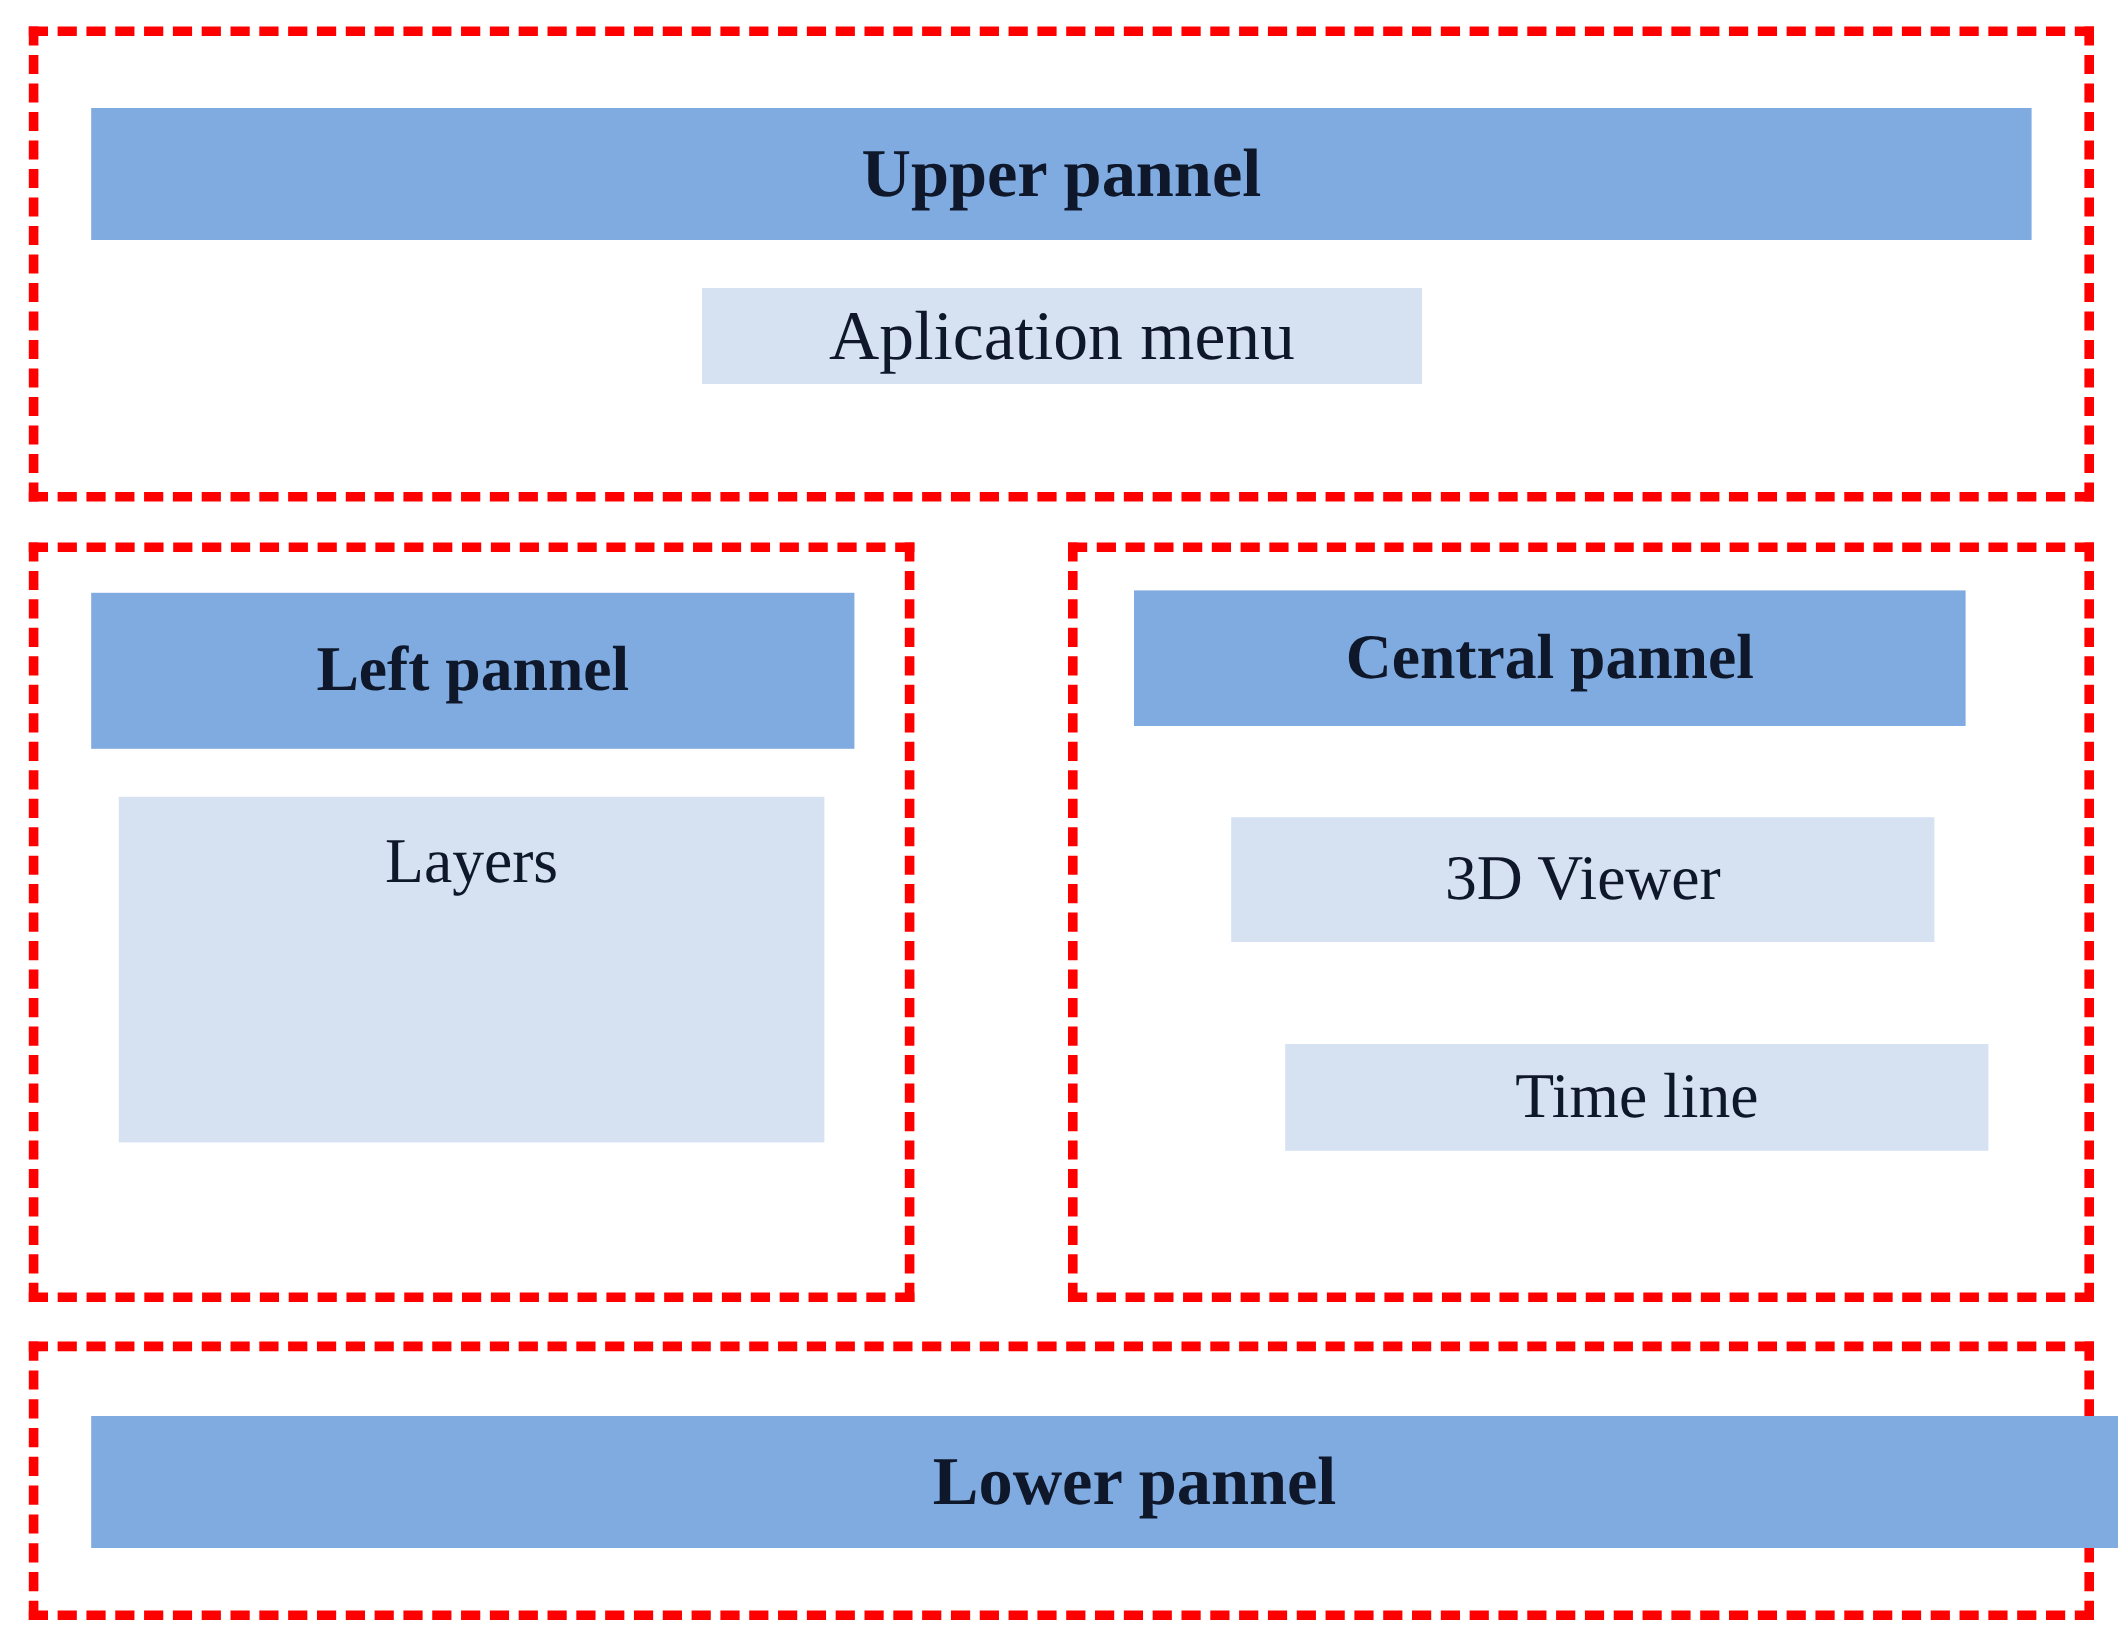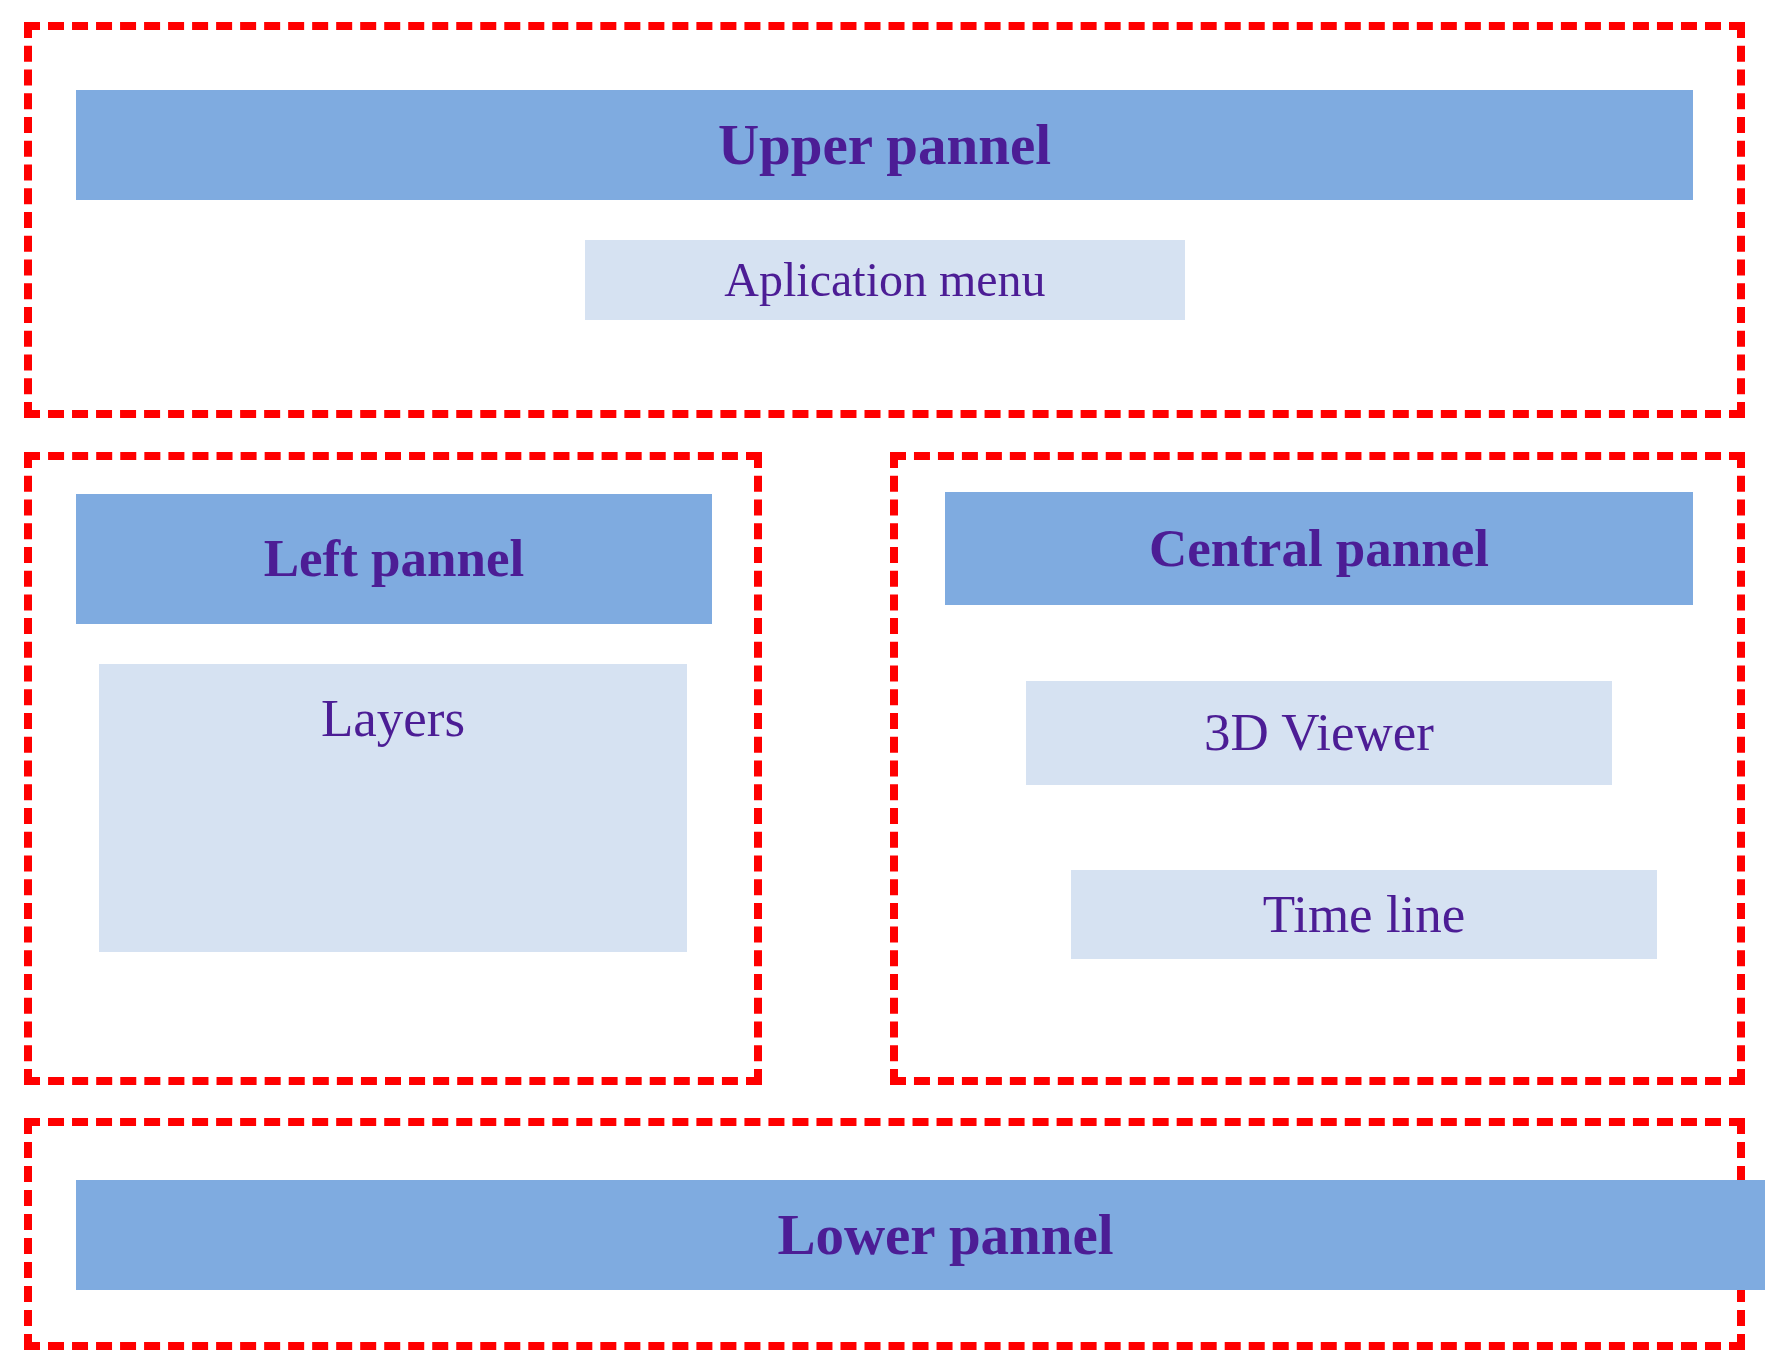--- a/index.html
+++ b/index.html
@@ -28,47 +28,47 @@
   }
 
   
   .box {
     position: absolute;
     box-sizing: border-box;
     display: flex;
     align-items: center;
     justify-content: center;
     text-align: center;
-    color: #4c1d95;
+    color: #0f172a;
     line-height: 1.05;
     white-space: nowrap;
   }
   .box.primary {
     background: #7fabe0;
     font-weight: bold;
   }
   .box.secondary {
     background: #d6e2f2;
     font-weight: normal;
   }
 
   
   #region-upper   { left: 24px;  top: 22px;   width: 1721px; height: 396px; }
   #region-left    { left: 24px;  top: 452px;  width: 738px;  height: 633px; }
   #region-central { left: 890px; top: 452px;  width: 855px;  height: 633px; }
   #region-lower   { left: 24px;  top: 1118px; width: 1721px; height: 232px; }
 
   #box-upper-panel  { left: 76px;  top: 90px;   width: 1617px; height: 110px; font-size: 57px; }
-  #box-app-menu     { left: 585px; top: 240px;  width: 600px;  height: 80px;  font-size: 48px; align-items: center; }
+  #box-app-menu     { left: 585px; top: 240px;  width: 600px;  height: 80px;  font-size: 58px; align-items: center; }
 
   #box-left-panel   { left: 76px;  top: 494px;  width: 636px;  height: 130px; font-size: 53px; }
   #box-layers       { left: 99px;  top: 664px;  width: 588px;  height: 288px; font-size: 53px;
                       align-items: flex-start; padding-top: 27px; }
 
-  #box-central-panel{ left: 945px; top: 492px;  width: 748px;  height: 113px; font-size: 53px; }
+  #box-central-panel{ left: 945px; top: 492px;  width: 693px;  height: 113px; font-size: 53px; }
   #box-3d-viewer    { left: 1026px;top: 681px;  width: 586px;  height: 104px; font-size: 53px; }
   #box-time-line    { left: 1026px;top: 870px;  width: 586px;  height: 89px; font-size: 53px; margin-left: 45px; }
 
   #box-lower-panel  { left: 76px;  top: 1180px; width: 1739px; height: 110px; font-size: 57px; }
 </style>
 </head>
 <body>
 
 <div id="canvas">
 

